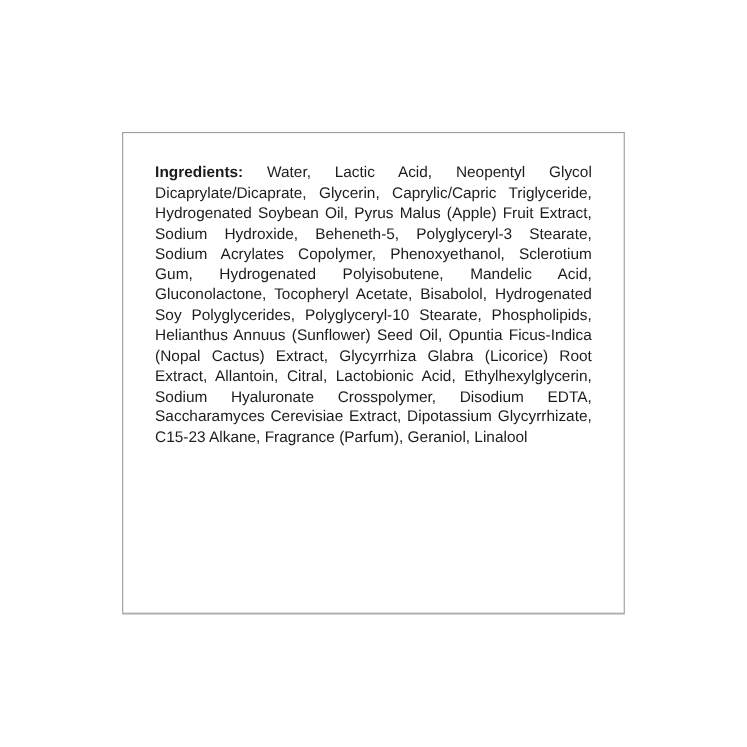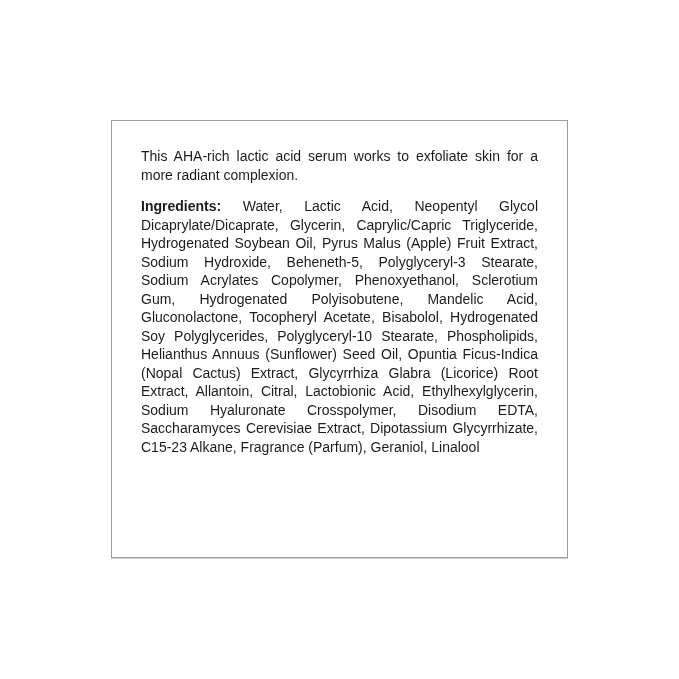--- a/index.html
+++ b/index.html
@@ -41,20 +41,19 @@
     .heading {
       font-weight: bold;
     }
   </style>
 </head>
 <body>
 
 <div class="page">
   <div class="label-box">
 
-    <p class="para">This AHA-rich lactic acid serum works to exfoliate skin for a more radiant complexion.</p>
 
 
 
     <p class="para"><span class="heading">Ingredients:</span> <span>Water, Lactic Acid, Neopentyl Glycol Dicaprylate/Dicaprate, Glycerin, Caprylic/Capric Triglyceride, Hydrogenated Soybean Oil, Pyrus Malus (Apple) Fruit Extract, Sodium Hydroxide, Beheneth-5, Polyglyceryl-3 Stearate, Sodium Acrylates Copolymer, Phenoxyethanol, Sclerotium Gum, Hydrogenated Polyisobutene, Mandelic Acid, Gluconolactone, Tocopheryl Acetate, Bisabolol, Hydrogenated Soy Polyglycerides, Polyglyceryl-10 Stearate, Phospholipids, Helianthus Annuus (Sunflower) Seed Oil, Opuntia Ficus-Indica (Nopal Cactus) Extract, Glycyrrhiza Glabra (Licorice) Root Extract, Allantoin, Citral, Lactobionic Acid, Ethylhexylglycerin, Sodium Hyaluronate Crosspolymer, Disodium EDTA, Saccharamyces Cerevisiae Extract, Dipotassium Glycyrrhizate, C15-23 Alkane, Fragrance (Parfum), Geraniol, Linalool</span></p>
 
   </div>
 </div>
 
 </body></html>

